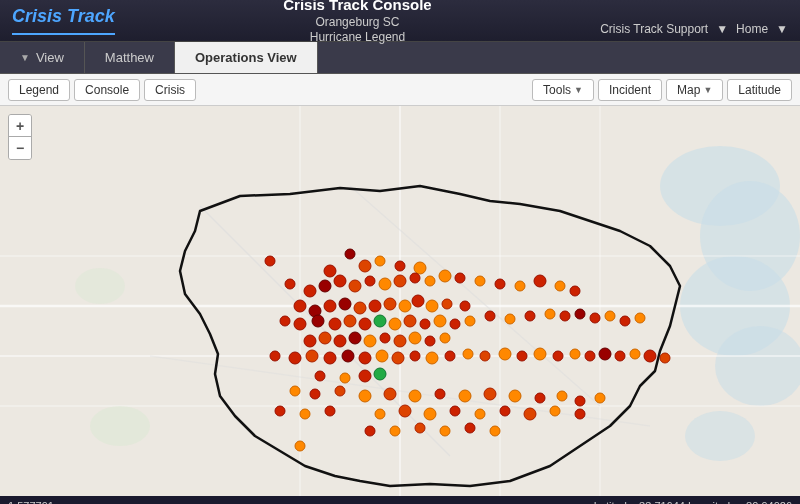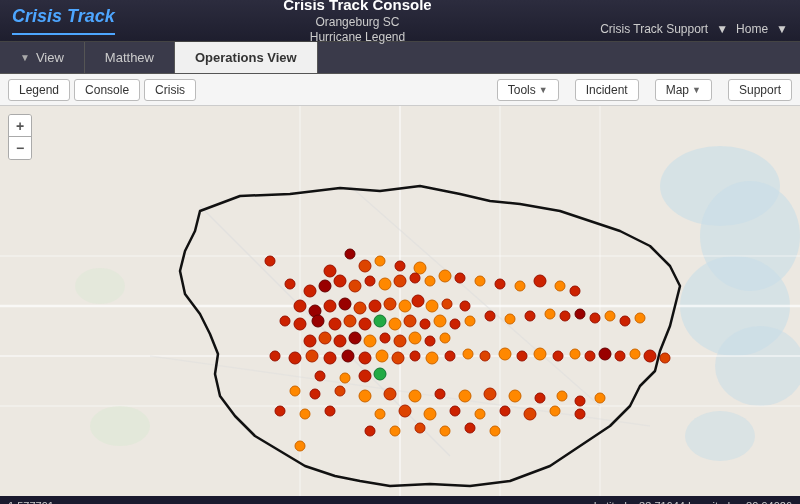--- a/index.html
+++ b/index.html
@@ -87,21 +87,21 @@
       border-radius: 3px;
       font-size: 12px;
       cursor: pointer;
       color: #333;
       display: flex;
       align-items: center;
       gap: 3px;
     }
     .toolbar-btn .btn-arrow { font-size: 9px; color: #666; }
     #toolbar-left { display: flex; gap: 4px; flex: 1; }
-    #toolbar-right { display: flex; gap: 16px; }
+    #toolbar-right { display: flex; gap: 4px; }
 
     
     #map-container {
       position: relative;
       width: 800px;
       height: 390px;
       background: #e8e0d8;
       overflow: hidden;
     }
 
@@ -219,21 +219,21 @@
   <div id="toolbar-right">
     <button class="toolbar-btn">
       <span>Tools</span>
       <span class="btn-arrow">▼</span>
     </button>
     <button class="toolbar-btn">Incident</button>
     <button class="toolbar-btn">
       <span>Map</span>
       <span class="btn-arrow">▼</span>
     </button>
-    <button class="toolbar-btn">Support</button>
+    <button class="toolbar-btn">Latitude</button>
   </div>
 </div>
 
 <div id="map-container">
   <div id="map-bg"></div>
 
   <svg id="map-svg" viewBox="0 0 800 390" preserveAspectRatio="none">
 
     <rect width="800" height="390" fill="#ece8e1"></rect>
 

